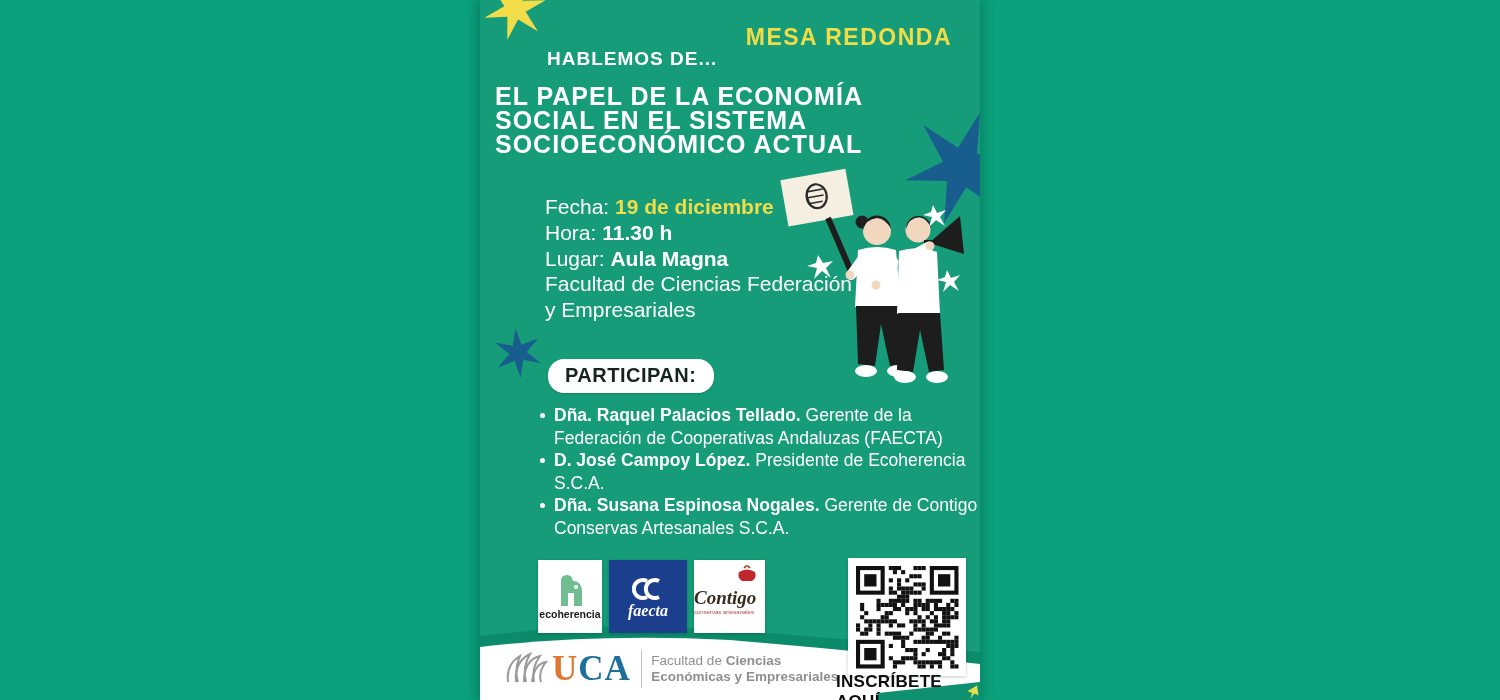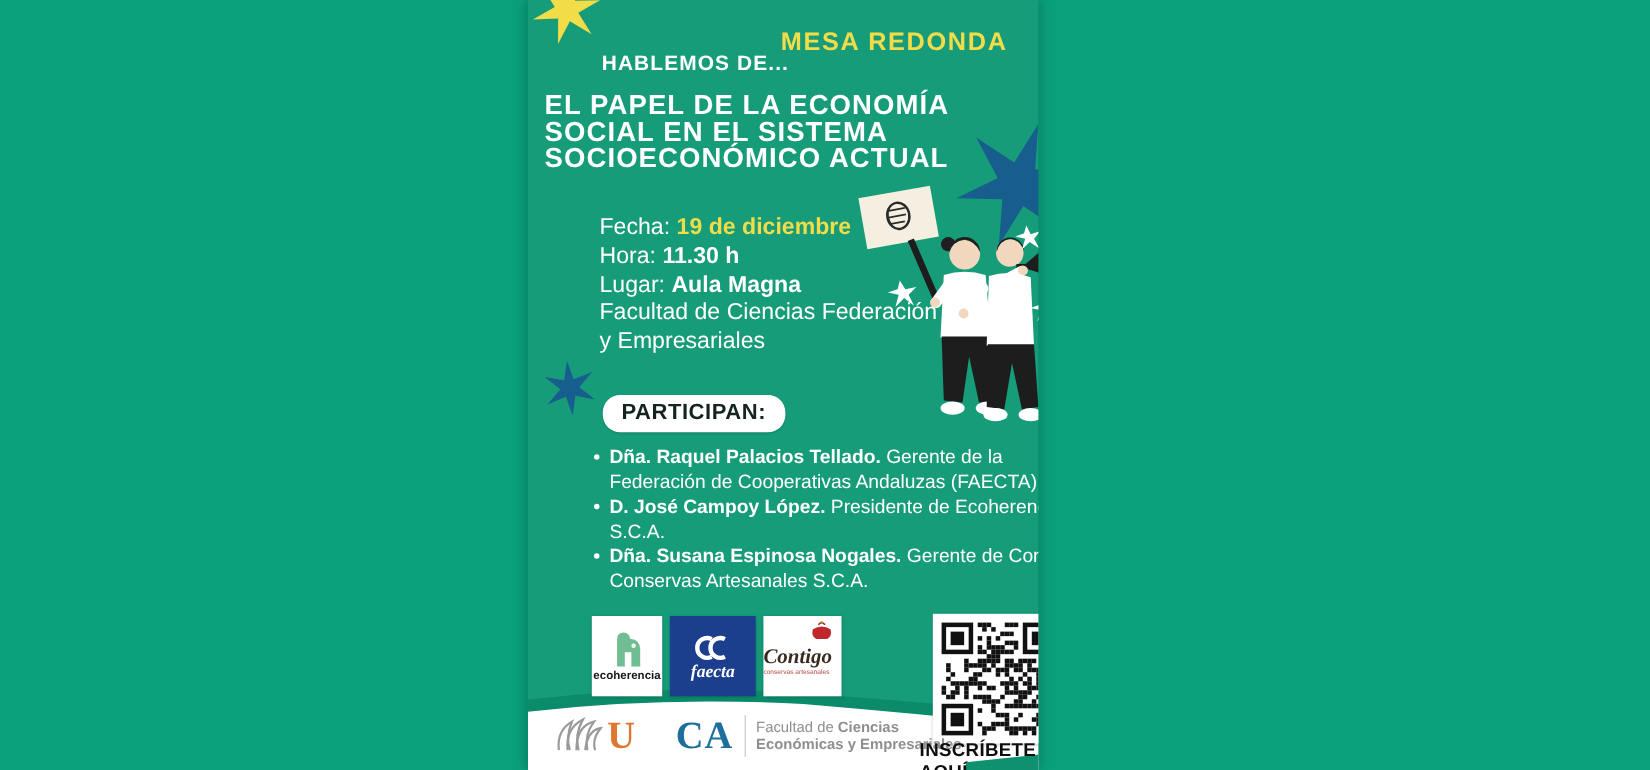--- a/index.html
+++ b/index.html
@@ -3,21 +3,21 @@
 <meta charset="utf-8">
 <style>
   html,body{margin:0;padding:0;}
   body{
     width:1500px;height:700px;overflow:hidden;
     background:#0ba17c;
     font-family:"Liberation Sans", sans-serif;
     position:relative;
   }
   .poster{
-    position:absolute;left:480px;top:0;width:464px;height:700px;
+    position:absolute;left:480px;top:0;width:500px;height:700px;
     background:#169c78;overflow:hidden;
     box-shadow:-5px 0 10px rgba(0,70,50,.28), 5px 0 10px rgba(0,70,50,.22);
   }
   
   .star{position:absolute;pointer-events:none;}
   .star-yellow{left:2px;top:-24px;width:66px;height:66px;transform:rotate(14deg);}
   .star-blue-right{right:-42px;top:108px;width:120px;height:120px;transform:rotate(18deg);}
   .star-blue-left{left:12px;top:318px;width:52px;height:70px;transform:rotate(-6deg);}
   
   .eyebrow{
@@ -94,21 +94,21 @@
   
   .band{position:absolute;left:0;bottom:0;width:500px;height:80px;z-index:2;}
   .uca{
     position:absolute;left:24px;top:648px;z-index:7;display:flex;align-items:center;
   }
   .uca-acronym{
     font-family:"Liberation Serif", serif;font-weight:700;font-size:35px;
     letter-spacing:1px;line-height:40px;margin-left:4px;
   }
   .uca-u{color:#df7732;}
-  .uca-ca{color:#1f6f9d;margin-left:36px;}
+  .uca-ca{color:#1f6f9d;}
   .uca-divider{width:1.5px;height:38px;background:#c4c4c4;margin:0 9px 0 10px;}
   .uca-faculty{color:#8f8f8f;font-size:13.5px;line-height:16.5px;}
   .uca-faculty b{font-weight:700;}
   
   .cta{
     position:absolute;left:356px;top:672px;z-index:8;
     display:flex;align-items:center;gap:3px;
   }
   .cta-label{color:#0d0d0d;font-weight:800;font-size:17px;letter-spacing:.3px;}
   .illus{position:absolute;left:298px;top:158px;z-index:1;}

